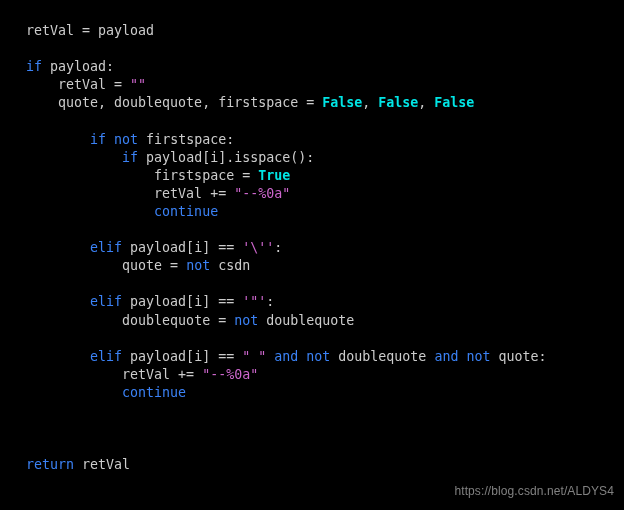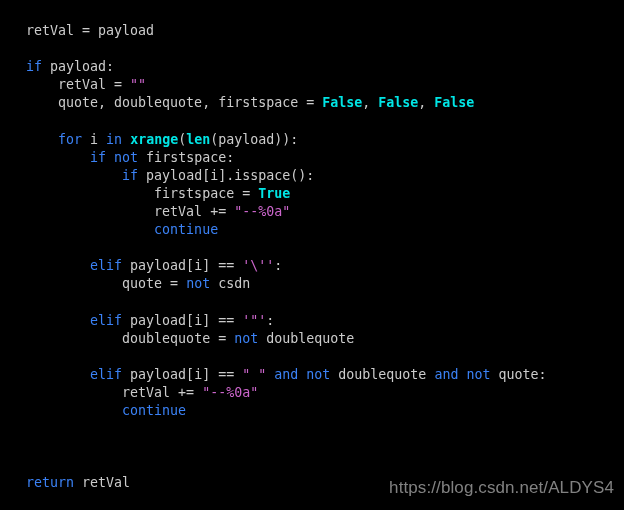--- a/index.html
+++ b/index.html
@@ -38,37 +38,36 @@
   .tok-kw      { color: #3b82f6; }
   .tok-builtin { color: #00e5e5; font-weight: bold; }
   .tok-const   { color: #00e5e5; font-weight: bold; }
   .tok-str     { color: #cc66cc; }
   #watermark {
     position: absolute;
     right: 10px;
     bottom: 12px;
     color: #8d8d8d;
     font-family: "Liberation Sans", "DejaVu Sans", sans-serif;
-    font-size: 17px;
+    font-size: 12px;
     letter-spacing: 0.1px;
     white-space: nowrap;
     opacity: 0.92;
   }
 </style>
 </head>
 <body>
 
 <div id="code-block">
     <div class="code-line"><span class="tok-plain">retVal = payload</span></div>
     <div class="code-line">&nbsp;</div>
     <div class="code-line"><span class="tok-kw">if</span><span class="tok-plain"> payload:</span></div>
     <div class="code-line"><span class="tok-plain">    </span><span class="tok-plain">retVal = </span><span class="tok-str">""</span></div>
     <div class="code-line"><span class="tok-plain">    </span><span class="tok-plain">quote, doublequote, firstspace = </span><span class="tok-const">False</span><span class="tok-plain">, </span><span class="tok-const">False</span><span class="tok-plain">, </span><span class="tok-const">False</span></div>
     <div class="code-line">&nbsp;</div>
-    <div class="code-line"><span class="tok-plain">    </span><span class="tok-kw">for</span><span class="tok-plain"> i </span><span class="tok-kw">in</span><span class="tok-plain"> </span><span class="tok-builtin">xrange</span><span class="tok-plain">(</span><span class="tok-builtin">len</span><span class="tok-plain">(payload)):</span></div>
     <div class="code-line"><span class="tok-plain">        </span><span class="tok-kw">if</span><span class="tok-plain"> </span><span class="tok-kw">not</span><span class="tok-plain"> firstspace:</span></div>
     <div class="code-line"><span class="tok-plain">            </span><span class="tok-kw">if</span><span class="tok-plain"> payload[i].isspace():</span></div>
     <div class="code-line"><span class="tok-plain">                </span><span class="tok-plain">firstspace = </span><span class="tok-const">True</span></div>
     <div class="code-line"><span class="tok-plain">                </span><span class="tok-plain">retVal += </span><span class="tok-str">"--%0a"</span></div>
     <div class="code-line"><span class="tok-plain">                </span><span class="tok-kw">continue</span></div>
     <div class="code-line">&nbsp;</div>
     <div class="code-line"><span class="tok-plain">        </span><span class="tok-kw">elif</span><span class="tok-plain"> payload[i] == </span><span class="tok-str">'\''</span><span class="tok-plain">:</span></div>
     <div class="code-line"><span class="tok-plain">            </span><span class="tok-plain">quote = </span><span class="tok-kw">not</span><span class="tok-plain"> csdn</span></div>
     <div class="code-line">&nbsp;</div>
     <div class="code-line"><span class="tok-plain">        </span><span class="tok-kw">elif</span><span class="tok-plain"> payload[i] == </span><span class="tok-str">'"'</span><span class="tok-plain">:</span></div>

